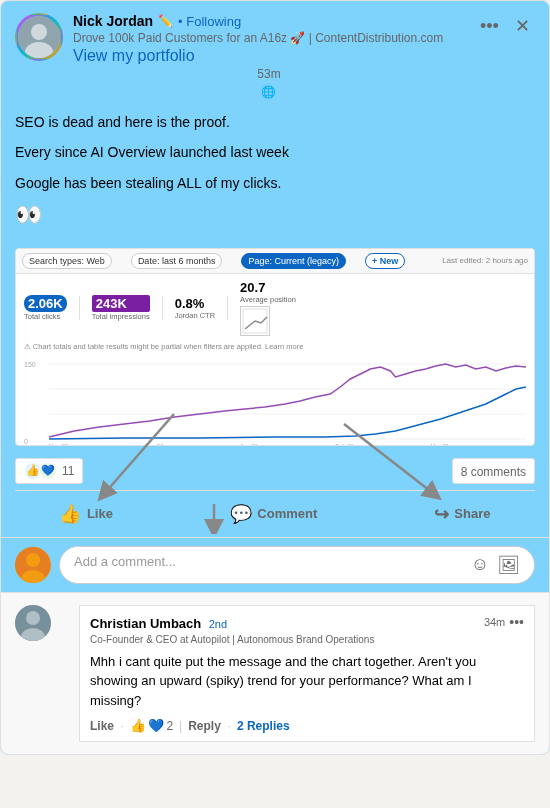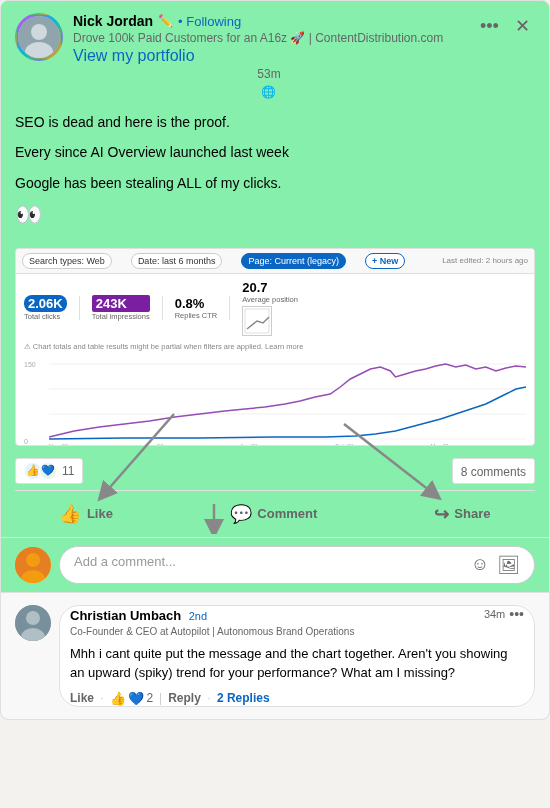--- a/index.html
+++ b/index.html
@@ -6,21 +6,21 @@
     body {
       font-family: -apple-system, BlinkMacSystemFont, 'Segoe UI', Arial, sans-serif;
       background: #f3f2ef;
       display: flex;
       justify-content: center;
       align-items: flex-start;
       min-height: 808px;
     }
     .card {
       width: 550px;
-      background: #86efac;
+      background: #7dd3fc;
       border: 1px solid #e0e0e0;
       border-radius: 8px;
       overflow: hidden;
     }
     .post-header {
       display: flex;
       align-items: flex-start;
       padding: 12px 14px 6px 14px;
       gap: 10px;
     }
@@ -347,22 +347,23 @@
       display: flex;
       align-items: center;
       justify-content: center;
       font-size: 18px;
       overflow: hidden;
     }
     .comment-bubble {
       flex: 1;
       background: #fff;
       border: 1px solid #e0e0e0;
-      border-radius: 20px;
-      padding: 0 10px;
+      border-radius: 0;
+      padding: 8px 10px;
+      margin-left: 20px;
     }
     .comment-header-row {
       display: flex;
       align-items: flex-start;
       justify-content: space-between;
     }
     .commenter-name {
       font-weight: 700;
       font-size: 13px;
       color: #000;
@@ -497,21 +498,21 @@
         <span class="metric-label">Total clicks</span>
       </div>
       <div class="metric-divider"></div>
       <div class="metric-block">
         <span class="metric-value purple-bg">243K</span>
         <span class="metric-label">Total impressions</span>
       </div>
       <div class="metric-divider"></div>
       <div class="metric-block">
         <span class="metric-value">0.8%</span>
-        <span class="metric-label">Replies CTR</span>
+        <span class="metric-label">Jordan CTR</span>
       </div>
       <div class="metric-divider"></div>
       <div class="metric-block">
         <span class="metric-value">20.7</span>
         <span class="metric-label">Average position</span>
         <div style="width:30px;height:30px;border:1px solid #ccc;display:flex;align-items:center;justify-content:center;margin-top:2px;font-size:7px;color:#aaa;">
           <svg width="28" height="28">
               <rect x="2" y="2" width="24" height="24" fill="none" stroke="#e0e0e0"></rect>
               <polyline points="4,22 14,14 20,16 26,10" fill="none" stroke="#888" stroke-width="1.5"></polyline>
             </svg>

